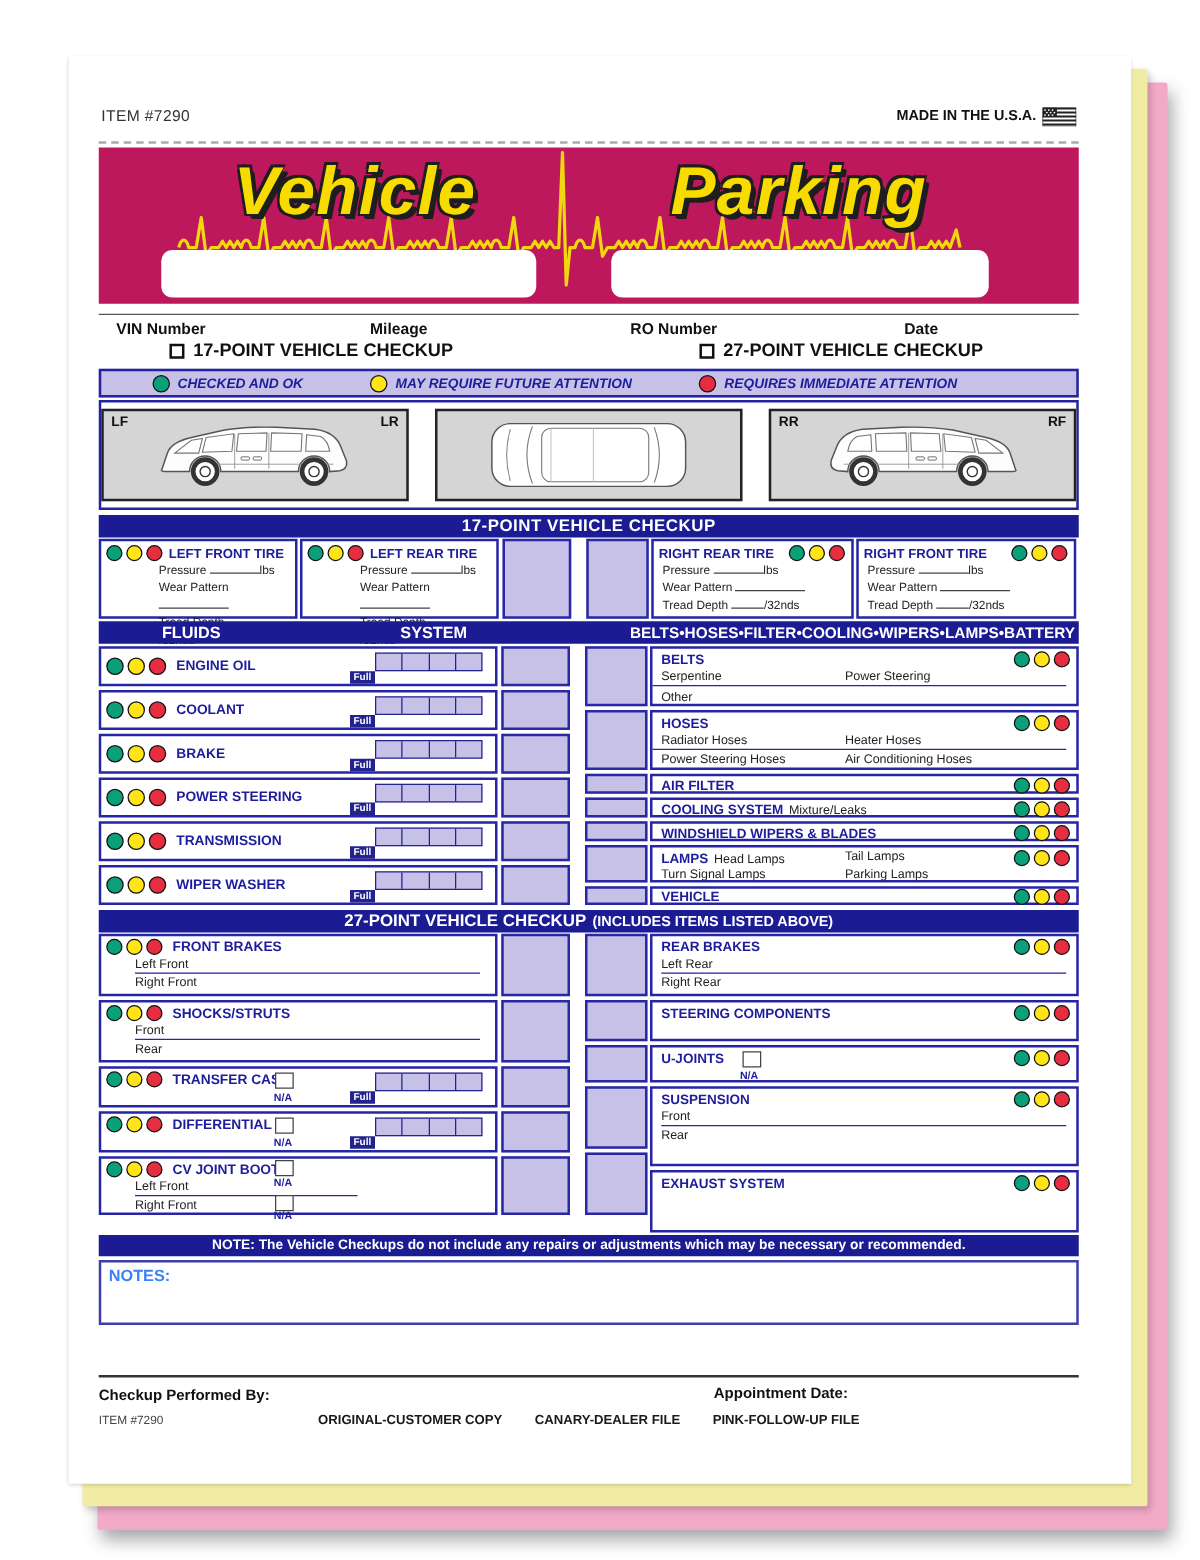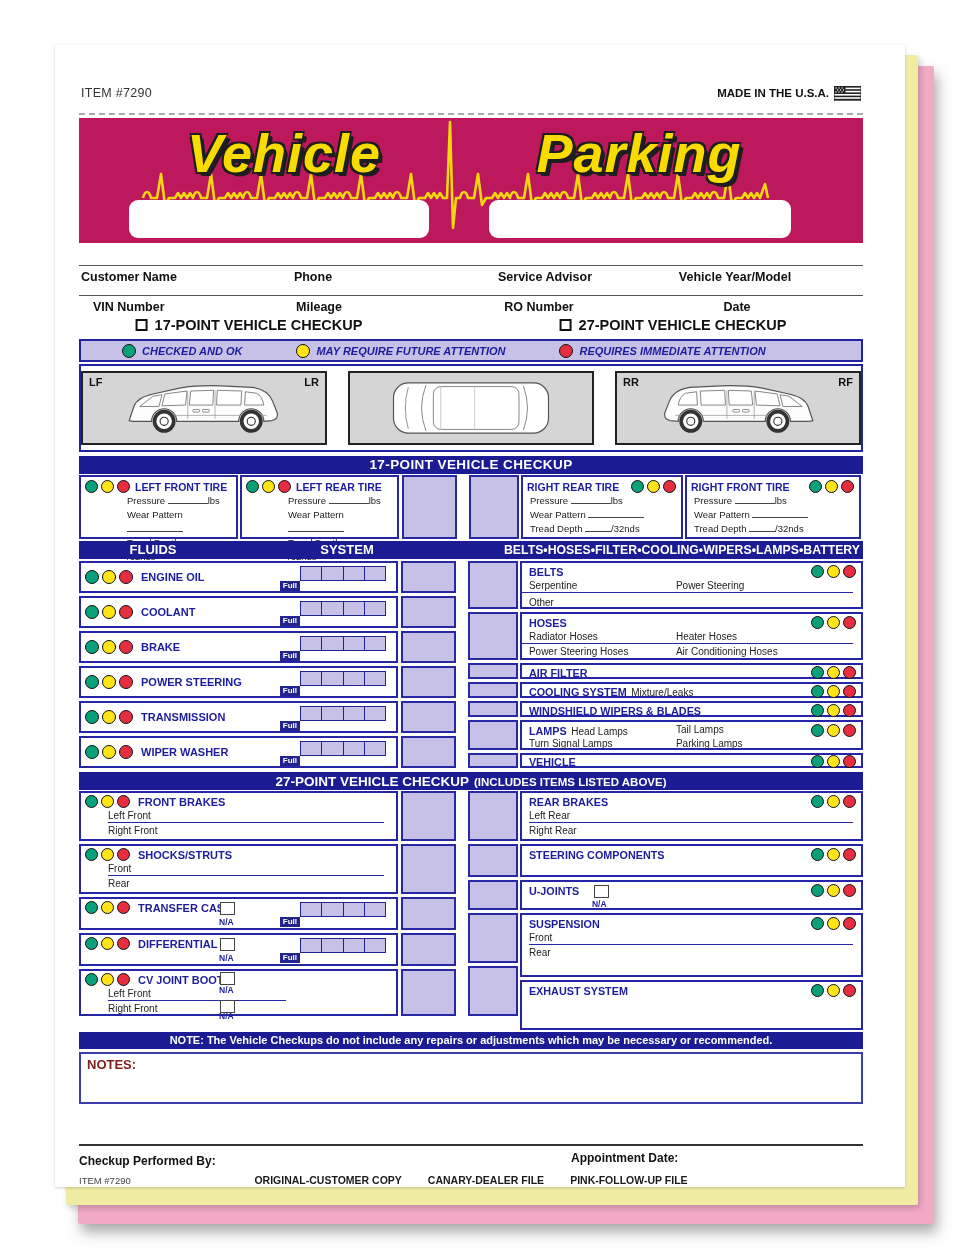--- a/index.html
+++ b/index.html
@@ -118,21 +118,21 @@
   .lhead { display: flex; align-items: center; padding: 2px 0 0 4px; }
   .lhead .t { font-size: 11px; font-weight: bold; color: #1c1c9c; margin-left: 8px; white-space: nowrap;}
   .lsub { font-size: 10px; color: #222; margin-left: 27px; line-height: 15px; height: 15px;}
   .lsub.uline { margin-right: 12px; }
   .rsubrow { font-size: 10px; color: #222; margin: 0 8px 0 7px; line-height: 15px; height: 15px; }
   .nabox { position: absolute; width: 15px; height: 13px; border: 1.6px solid #444; background: #fff; }
   .nalbl { position: absolute; font-size: 8.5px; font-weight: bold; color: #1c1c9c; }
 
   
   .notesbox { margin-top: 3px; height: 52px; border: 2px solid #3d3dae; padding: 3px 6px;
-              font-weight: bold; font-size: 13px; color: #7f1d1d; }
+              font-weight: bold; font-size: 13px; color: #3b82f6; }
   .footer { margin-top: 40px; border-top: 2px solid #333; position: relative; padding-top: 5px; }
   .pby { font-weight: bold; font-size: 12px; }
   .appt { position: absolute; left: 492px; top: 5px; font-weight: bold; font-size: 12px; }
   .frow2 { position: relative; margin-top: 5px; height: 13px; }
   .fitem { position: absolute; left: 0; top: 1px; font-size: 9.5px; color: #444; }
   .copies { display: flex; justify-content: center; gap: 26px; font-weight: bold; font-size: 10.5px; color: #1a1a1a; }
 </style>
 </head>
 <body>
 
@@ -186,26 +186,20 @@
            c2 -8 6 -8 8 0 l6 0 l4 -24 l4 31 l4 -7 l6 0 l3 -5 l3 5 l3 -5 l3 5 l3 -5 l3 5
            c2 -8 6 -8 8 0 l6 0 l4 -24 l4 31 l4 -7 l6 0 l3 -5 l3 5 l3 -5 l3 5 l3 -5 l3 5
            l5 -14 l3 14"></path>
     </svg>
     <span class="bword l">Vehicle</span>
     <span class="bword r">Parking</span>
     <span class="bbox l"></span>
     <span class="bbox r"></span>
   </div>
 
-  <div class="inforow" style="margin-top:22px">
-    <span class="lab" style="left:2px">Customer Name</span>
-    <span class="lab c" style="left:234px">Phone</span>
-    <span class="lab c" style="left:466px">Service Advisor</span>
-    <span class="lab c" style="left:656px">Vehicle Year/Model</span>
-  </div>
   <div class="inforow" style="margin-top:8px">
     <span class="lab" style="left:14px">VIN Number</span>
     <span class="lab c" style="left:240px">Mileage</span>
     <span class="lab c" style="left:460px">RO Number</span>
     <span class="lab c" style="left:658px">Date</span>
   </div>
 
   <div class="checkrow">
     <span class="checkgrp" style="left:170px">
       <span class="cbx"></span>

